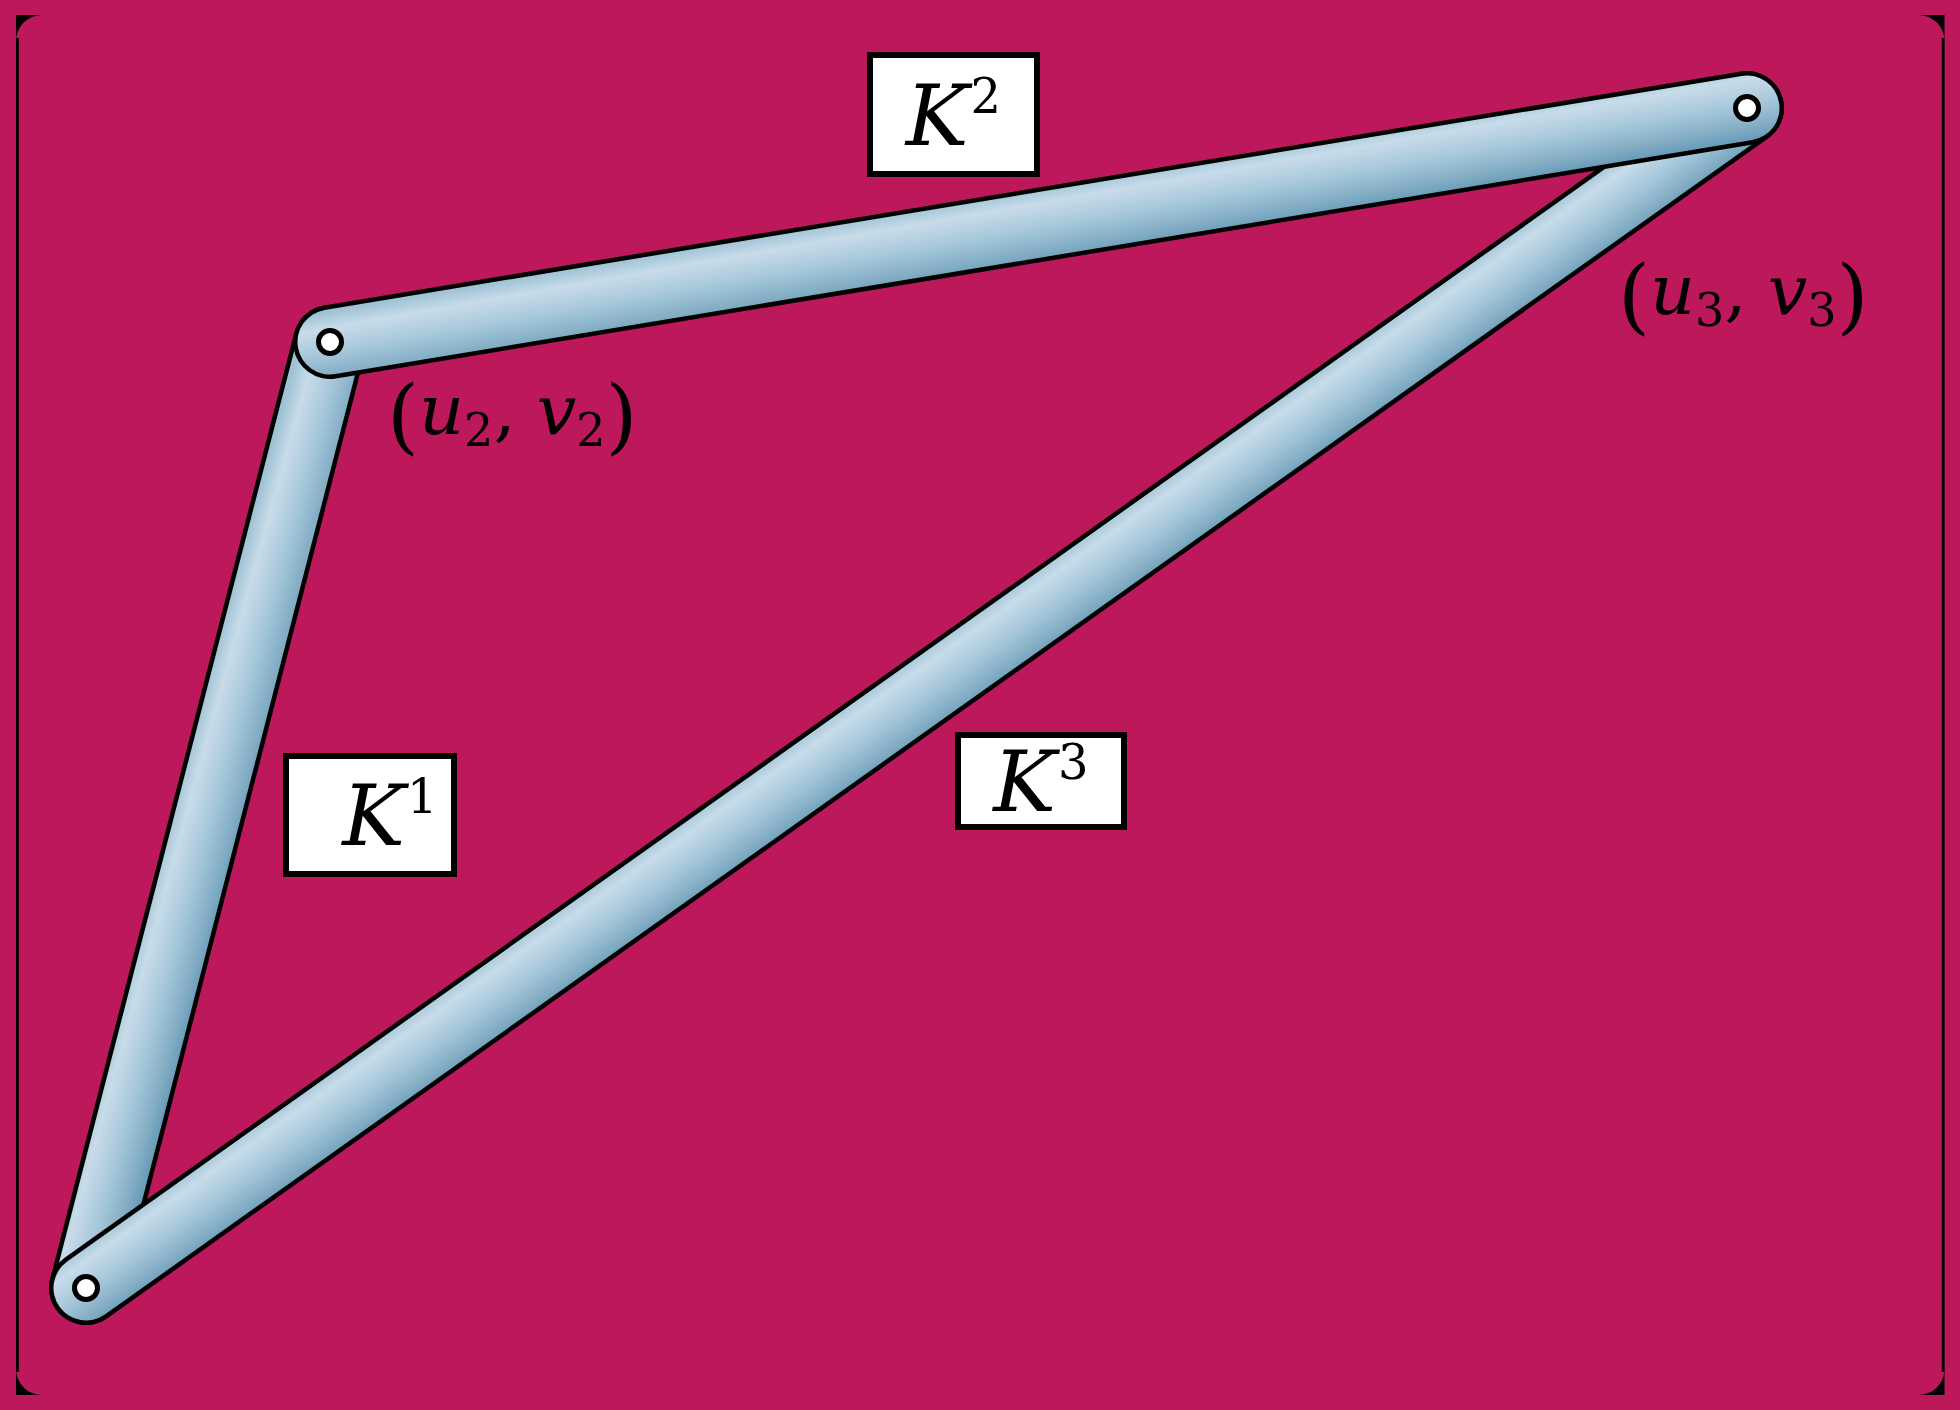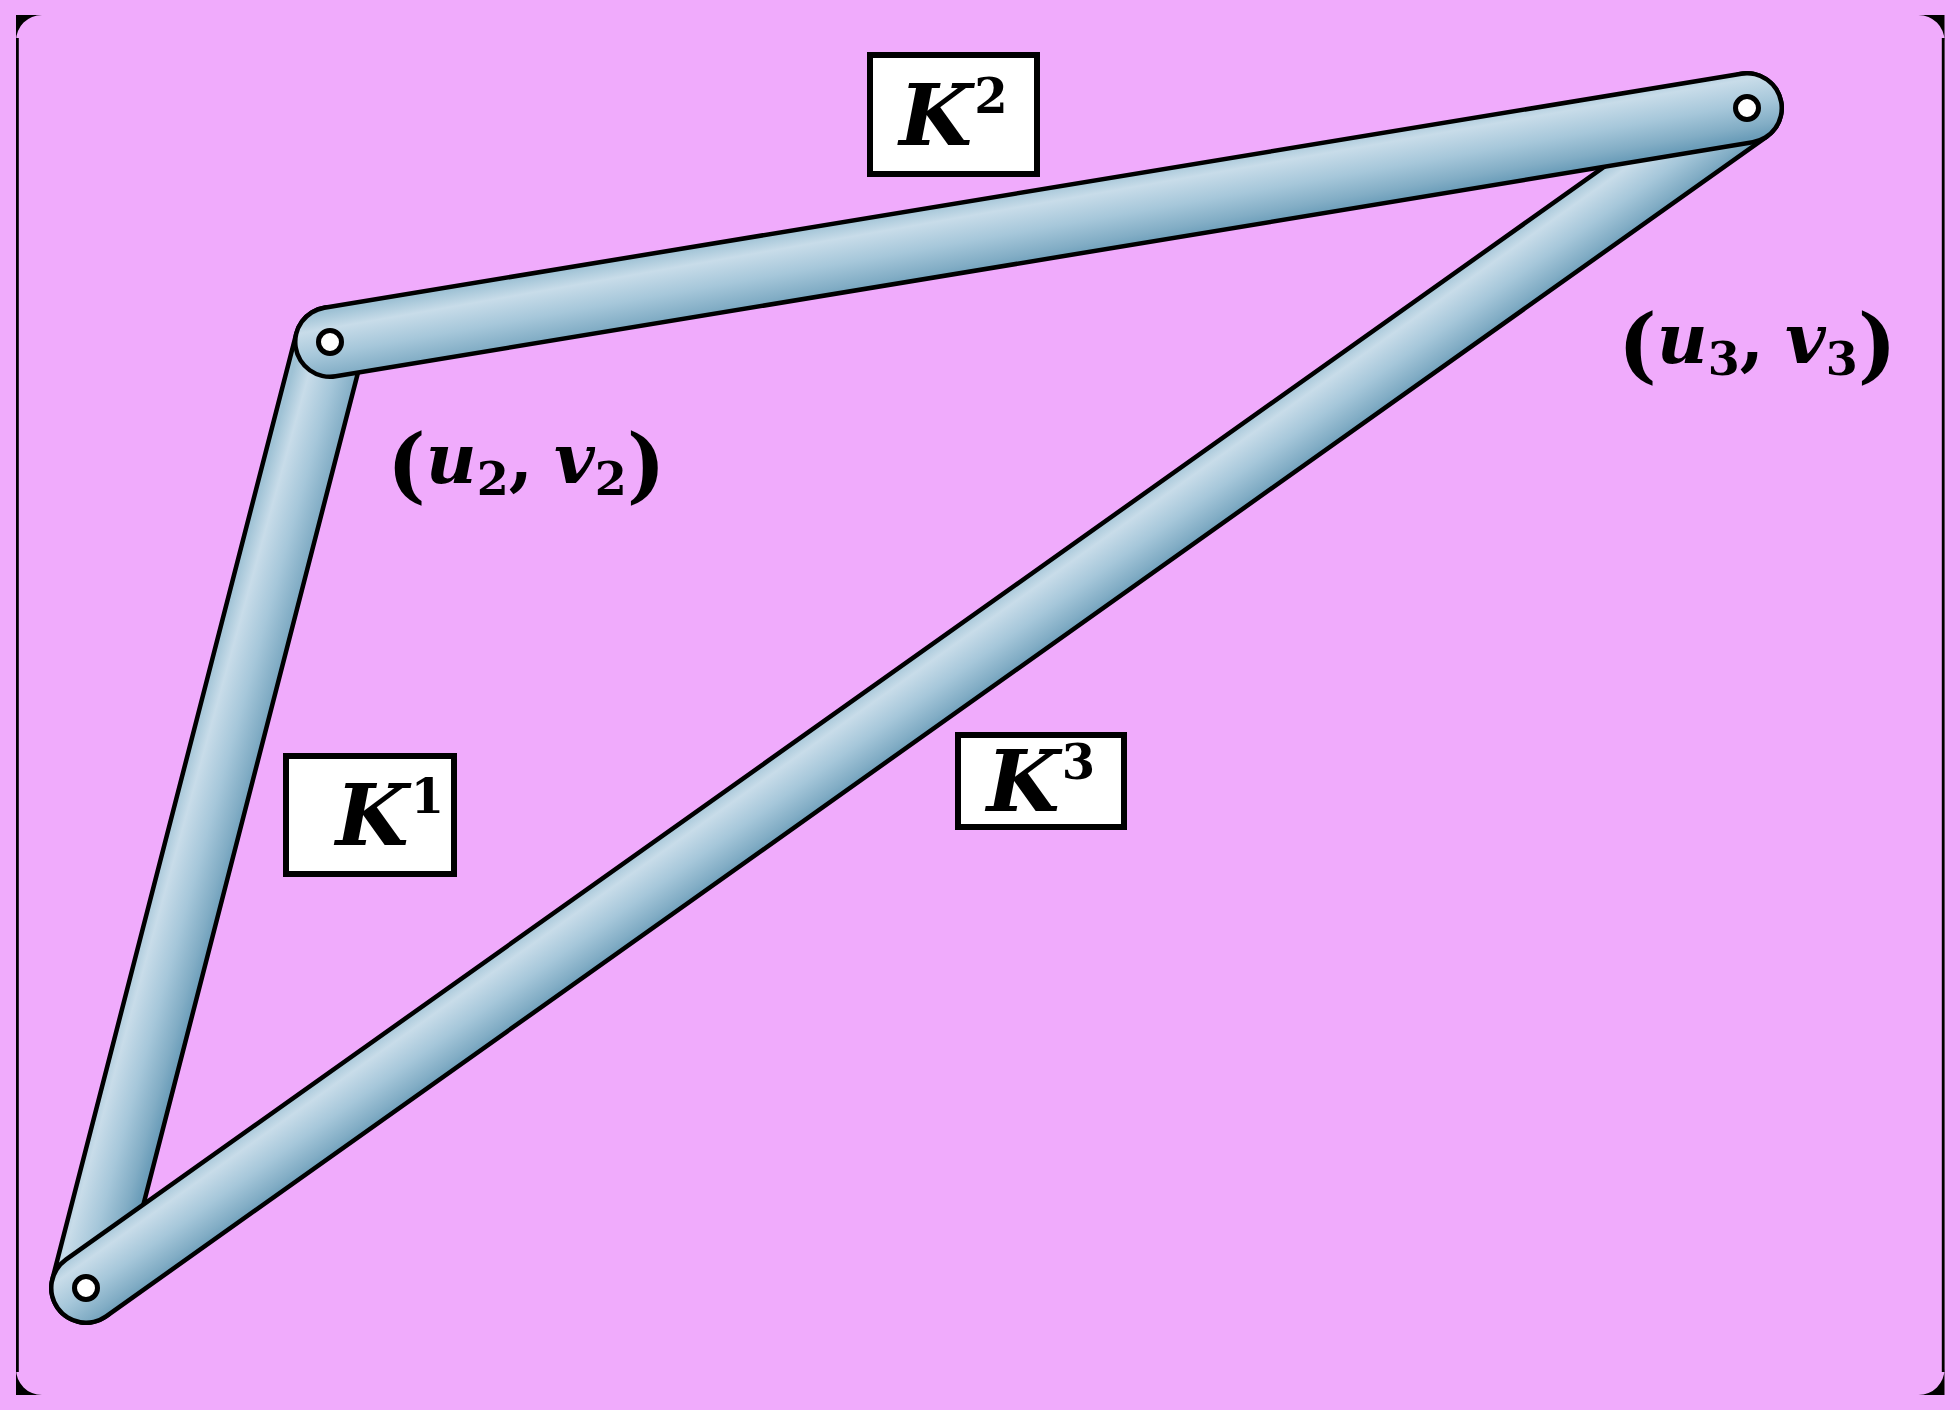--- a/index.html
+++ b/index.html
@@ -44,21 +44,20 @@
     line-height: 1;
     vertical-align: 32px;
     margin-left: 2px;
   }
   
   .coord-label {
     position: absolute;
     white-space: nowrap;
     font-size: 70px;
     line-height: 1;
-    margin-top: 48px;
   }
   .paren {
     font-style: normal;
     font-size: 82px;
     vertical-align: -10px;
   }
   .mvar {
     font-style: italic;
   }
   .msub {
@@ -67,21 +66,21 @@
     vertical-align: -12px;
   }
   .comma {
     font-style: normal;
     margin-right: 0.30em;
   }
 </style>
 </head>
 <body>
 
-<div id="stage" style="background: #f0abfc; color: rgb(0, 0, 0); font-weight: bold;">
+<div id="stage" style="background: #be185d; color: rgb(0, 0, 0);">
 
   <svg id="structure-svg" viewBox="0 0 1960 1410">
     <defs>
       <linearGradient id="gradK1" gradientUnits="userSpaceOnUse" x1="172" y1="805" x2="244" y2="825">
         <stop offset="0" stop-color="#9fc2d5"></stop>
         <stop offset="0.22" stop-color="#c8dce9"></stop>
         <stop offset="0.55" stop-color="#a6c7da"></stop>
         <stop offset="0.85" stop-color="#82adc5"></stop>
         <stop offset="1" stop-color="#6b9db9"></stop>
       </linearGradient>

